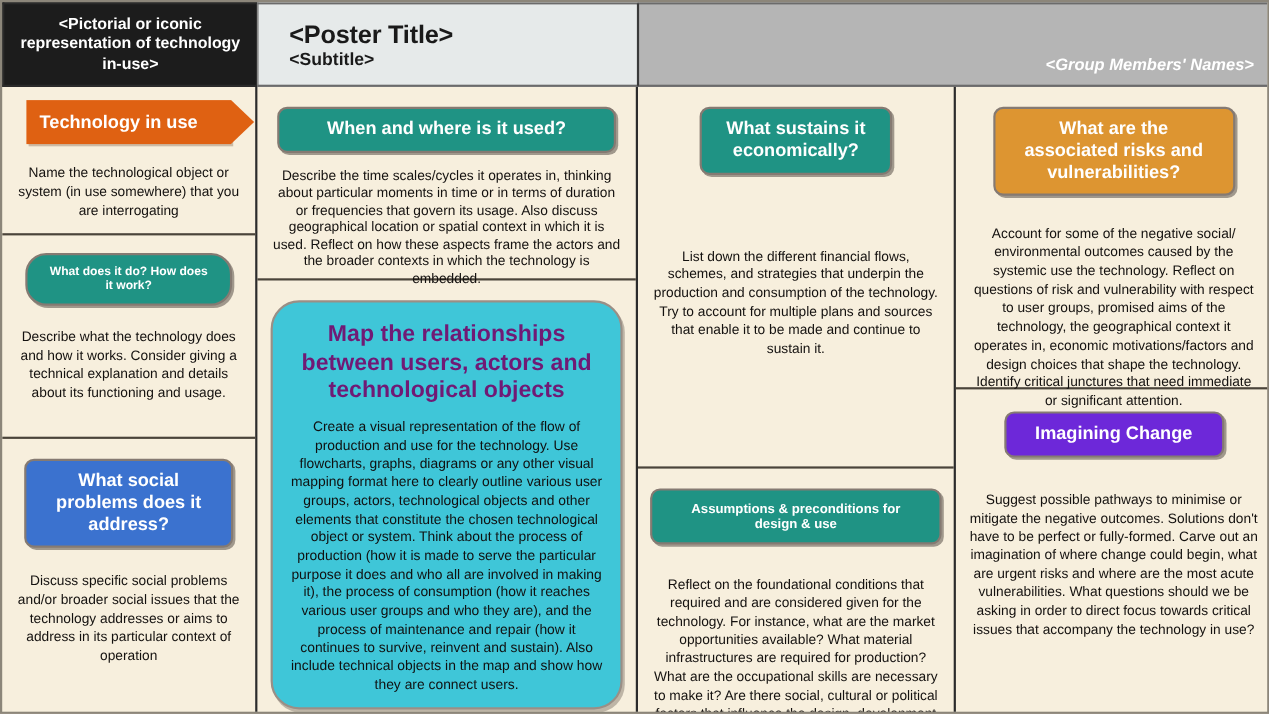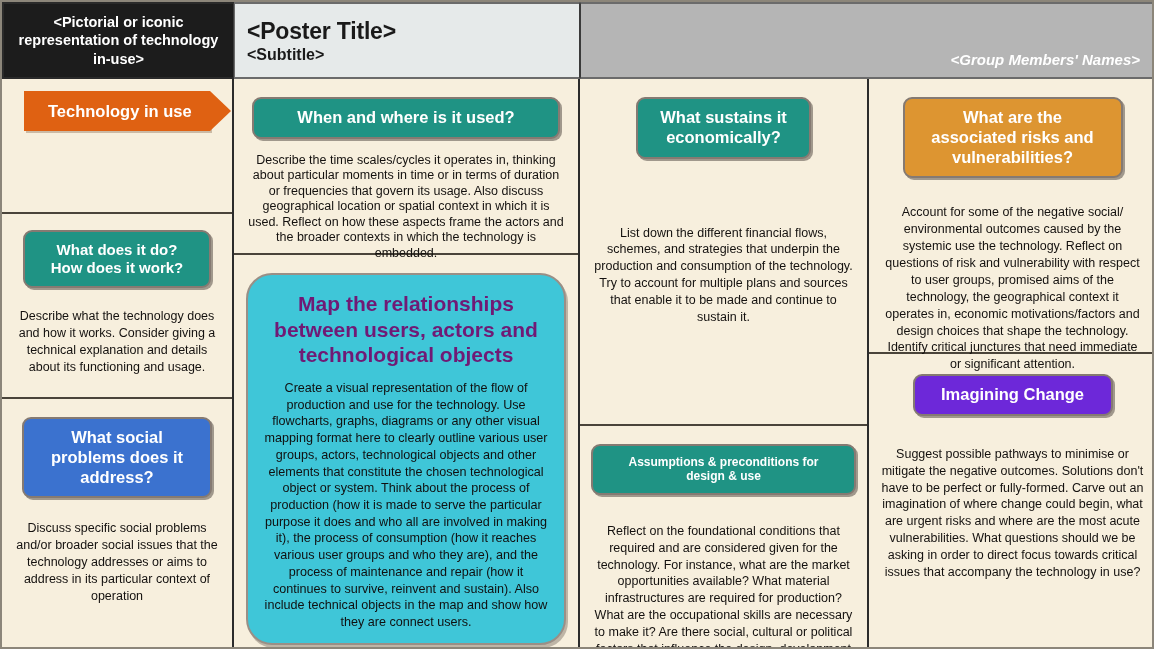--- a/index.html
+++ b/index.html
@@ -45,21 +45,21 @@
     border: 2px solid #2a2a2a;
     border-right: 1px solid #3a3a3a;
   }
   .hdr-title {
     width: 346px;
     background: #e6eaea;
     box-sizing: border-box;
     border: 2px solid #6b6b6b;
     border-left: 1px solid #6b6b6b;
     border-right: 1px solid #3a3a3a;
-    padding: 6px 12px 4px 12px;
+    padding: 6px 12px 4px 28px;
     display: flex;
     flex-direction: column;
     justify-content: center;
   }
   .hdr-title .t1 {
     font-size: 23px;
     font-weight: bold;
     color: #1a1a1a;
     letter-spacing: -0.2px;
     line-height: 1.1;
@@ -138,21 +138,21 @@
   .arrow-banner {
     position: relative;
     background: #df6112;
     color: #ffffff;
     font-weight: bold;
     font-size: 16.5px;
     height: 40px;
     width: 186px;
     display: flex;
     align-items: center;
-    padding-left: 24px;
+    padding-left: 12px;
     box-sizing: border-box;
     margin-top: 2px;
     box-shadow: 2px 2px 0 rgba(120,90,60,0.35);
   }
   .arrow-banner::after {
     content: "";
     position: absolute;
     left: 186px;
     top: 0;
     width: 0; height: 0;
@@ -216,24 +216,25 @@
   </div>
 
   <div class="body-grid">
 
     <div class="col col-1">
 
       <div class="cell hrule" style="height:135px;">
         <div class="arrow-banner">
           <span>Technology in use</span>
         </div>
+        <div class="body-text" style="margin-top:18px;">Name the  technological object or system (in use somewhere) that you are interrogating</div>
       </div>
 
       <div class="cell hrule" style="height:185px;">
-        <div class="pill teal" style="width:188px;font-size:15px;margin-top:6px;">
+        <div class="pill teal" style="width:188px;font-size:11px;margin-top:6px;border-radius:19px;">
           <span>What does it do? How does it work?</span>
         </div>
         <div class="body-text" style="margin-top:20px;">Describe what  the technology does and  how it works. Consider giving a technical explanation and details about its functioning and usage.</div>
       </div>
 
       <div class="cell" style="height:275px;">
         <div class="pill blue" style="width:190px;font-size:16.5px;margin-top:8px;">
           <span>What social problems does it address?</span>
         </div>
         <div class="body-text" style="margin-top:22px;">Discuss specific social problems and/or broader social  issues that the technology addresses or aims to address in its particular context of operation</div>

